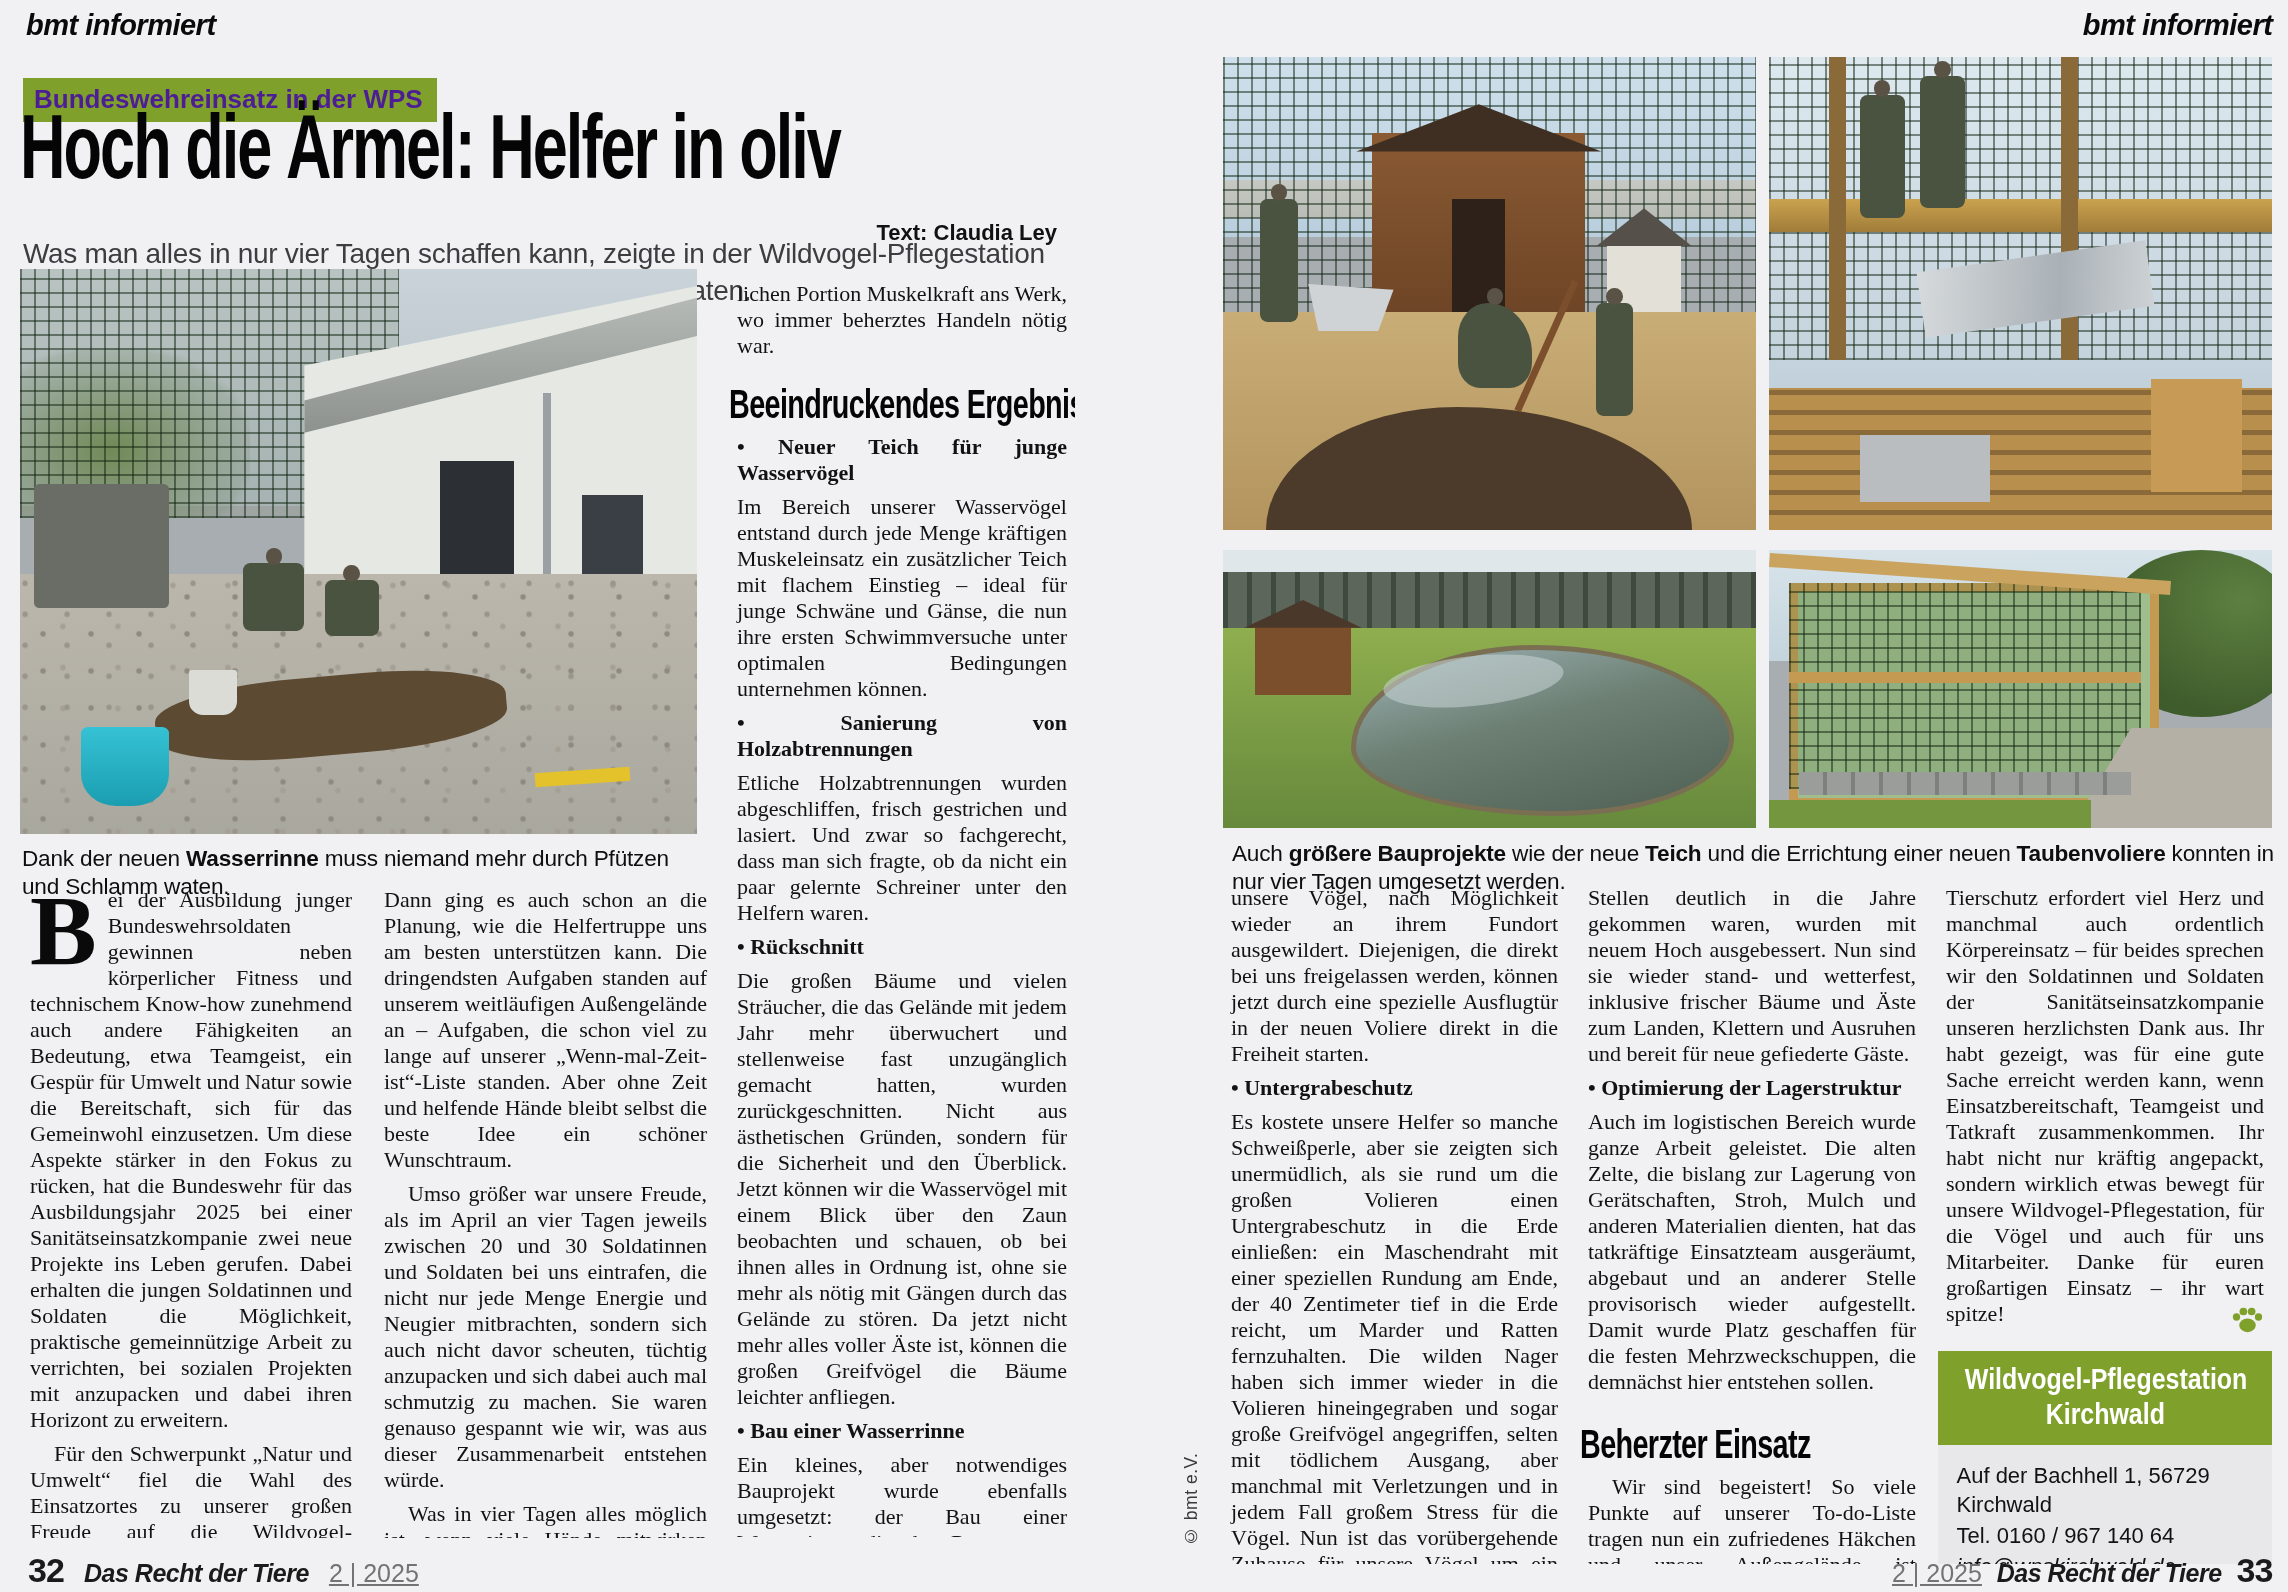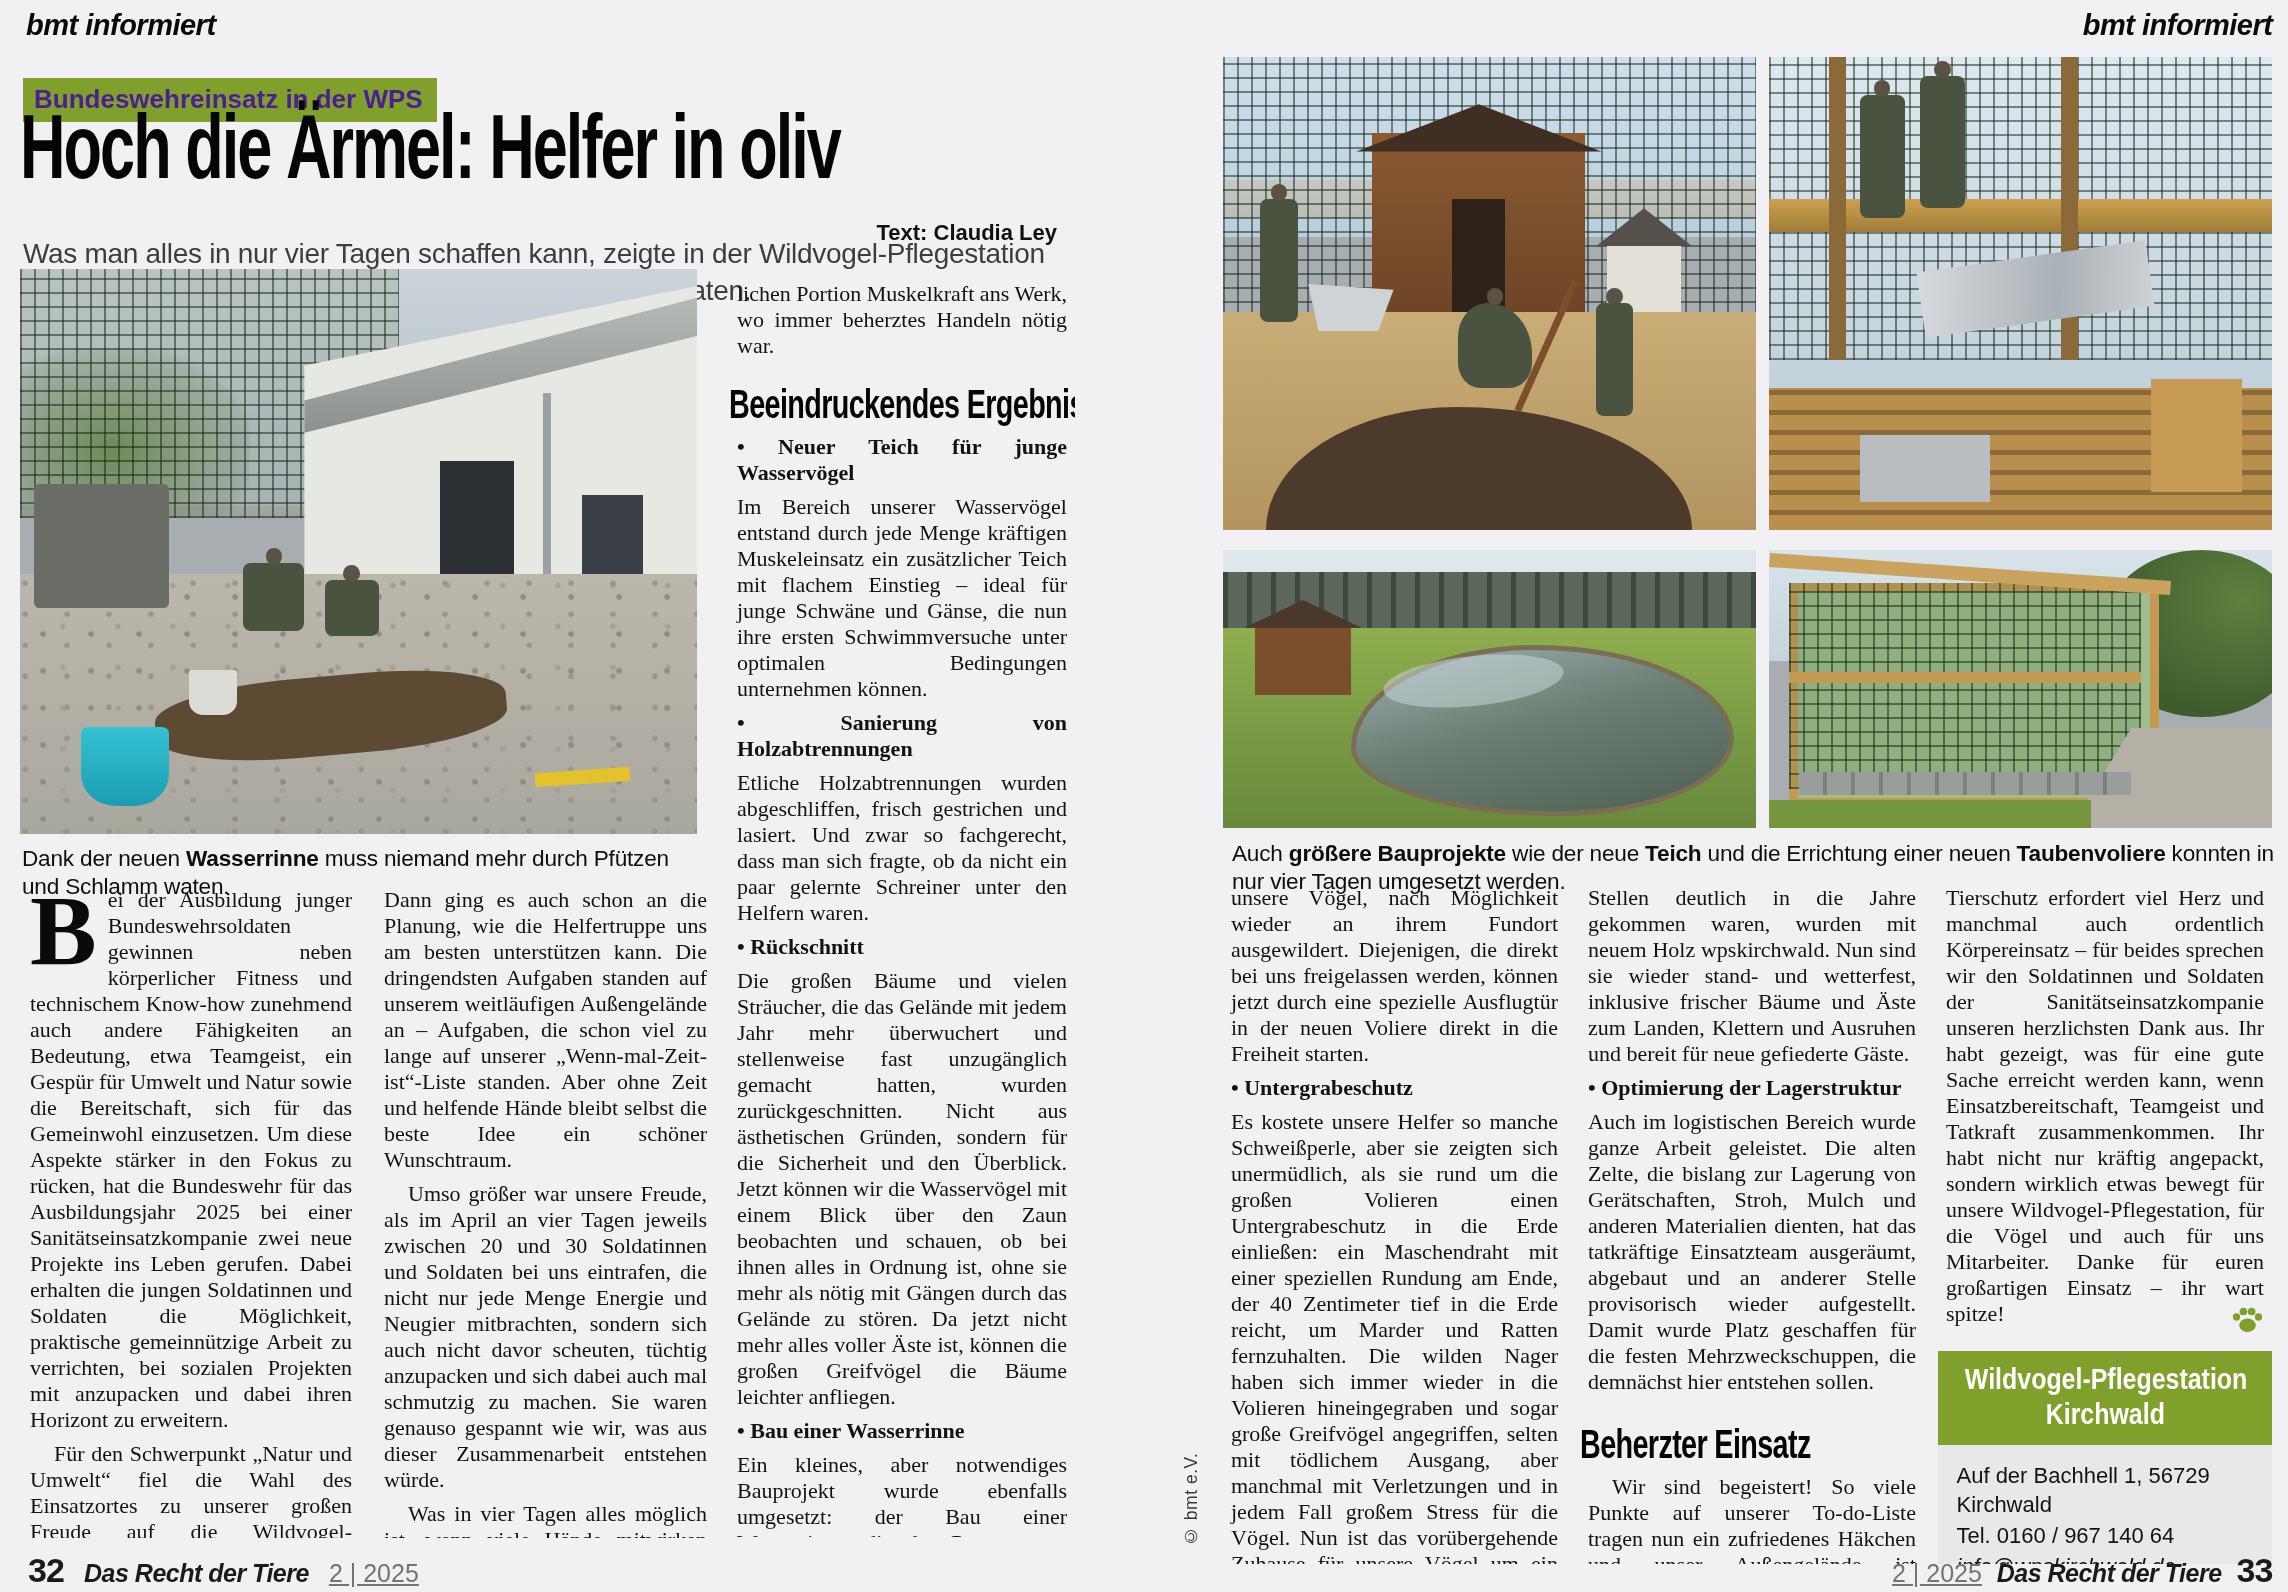--- a/index.html
+++ b/index.html
@@ -184,21 +184,21 @@
 
   <div class="abs bodycol" style="left:1223px;top:877px;width:343px;height:687px;">
     <p>unsere Vögel, nach Möglichkeit wieder an ihrem Fundort ausgewildert. Diejenigen, die direkt bei uns freigelassen werden, können jetzt durch eine spezielle Ausflugtür in der neuen Voliere direkt in die Freiheit starten.</p>
     <p class="bullet">• Untergrabeschutz</p>
     <p>Es kostete unsere Helfer so manche Schweißperle, aber sie zeigten sich unermüdlich, als sie rund um die großen Volieren einen Untergrabeschutz in die Erde einließen: ein Maschendraht mit einer speziellen Rundung am Ende, der 40 Zentimeter tief in die Erde reicht, um Marder und Ratten fernzuhalten. Die wilden Nager haben sich immer wieder in die Volieren hineingegraben und sogar große Greifvögel angegriffen, selten mit tödlichem Ausgang, aber manchmal mit Verletzungen und in jedem Fall großem Stress für die Vögel. Nun ist das vorübergehende Zuhause für unsere Vögel um ein Vielfaches sicherer geworden.</p>
     <p class="bullet">• Renovierung der Greifvogelgehege</p>
 
   </div>
 
   <div class="abs bodycol" style="left:1580px;top:877px;width:344px;height:687px;">
-    <p>Stellen deutlich in die Jahre gekommen waren, wurden mit neuem Holz wpskirchwald. Nun sind sie wieder stand- und wetterfest, inklusive frischer Bäume und Äste zum Landen, Klettern und Ausruhen und bereit für neue gefiederte Gäste.</p>
+    <p>Stellen deutlich in die Jahre gekommen waren, wurden mit neuem Hoch ausgebessert. Nun sind sie wieder stand- und wetterfest, inklusive frischer Bäume und Äste zum Landen, Klettern und Ausruhen und bereit für neue gefiederte Gäste.</p>
     <p class="bullet">• Optimierung der Lagerstruktur</p>
     <p>Auch im logistischen Bereich wurde ganze Arbeit geleistet. Die alten Zelte, die bislang zur Lagerung von Gerätschaften, Stroh, Mulch und anderen Materialien dienten, hat das tatkräftige Einsatzteam ausgeräumt, abgebaut und an anderer Stelle provisorisch wieder aufgestellt. Damit wurde Platz geschaffen für die festen Mehrzweckschuppen, die demnächst hier entstehen sollen.</p>
     <div class="hcond hcond2">Beherzter Einsatz</div>
     <p class="ind">Wir sind begeistert! So viele Punkte auf unserer To-do-Liste tragen nun ein zufriedenes Häkchen und unser Außengelände ist pünktlich zum Beginn der Jungvogelsaison optimal für alle Neuankömmlinge hergerichtet.</p>
   </div>
 
   <div class="abs bodycol" style="left:1938px;top:877px;width:334px;height:687px;">
     <p>
       <span>Tierschutz erfordert viel Herz und manchmal auch ordentlich Körpereinsatz – für beides sprechen wir den Soldatinnen und Soldaten der Sanitätseinsatzkompanie unseren herzlichsten Dank aus. Ihr habt gezeigt, was für eine gute Sache erreicht werden kann, wenn Einsatzbereitschaft, Teamgeist und Tatkraft zusammenkommen. Ihr habt nicht nur kräftig angepackt, sondern wirklich etwas bewegt für unsere Wildvogel-Pflegestation, für die Vögel und auch für uns Mitarbeiter. Danke für euren großartigen Einsatz – ihr wart spitze!</span>
       <svg class="paw" width="33" height="29.5" viewBox="0 0 36 32">

